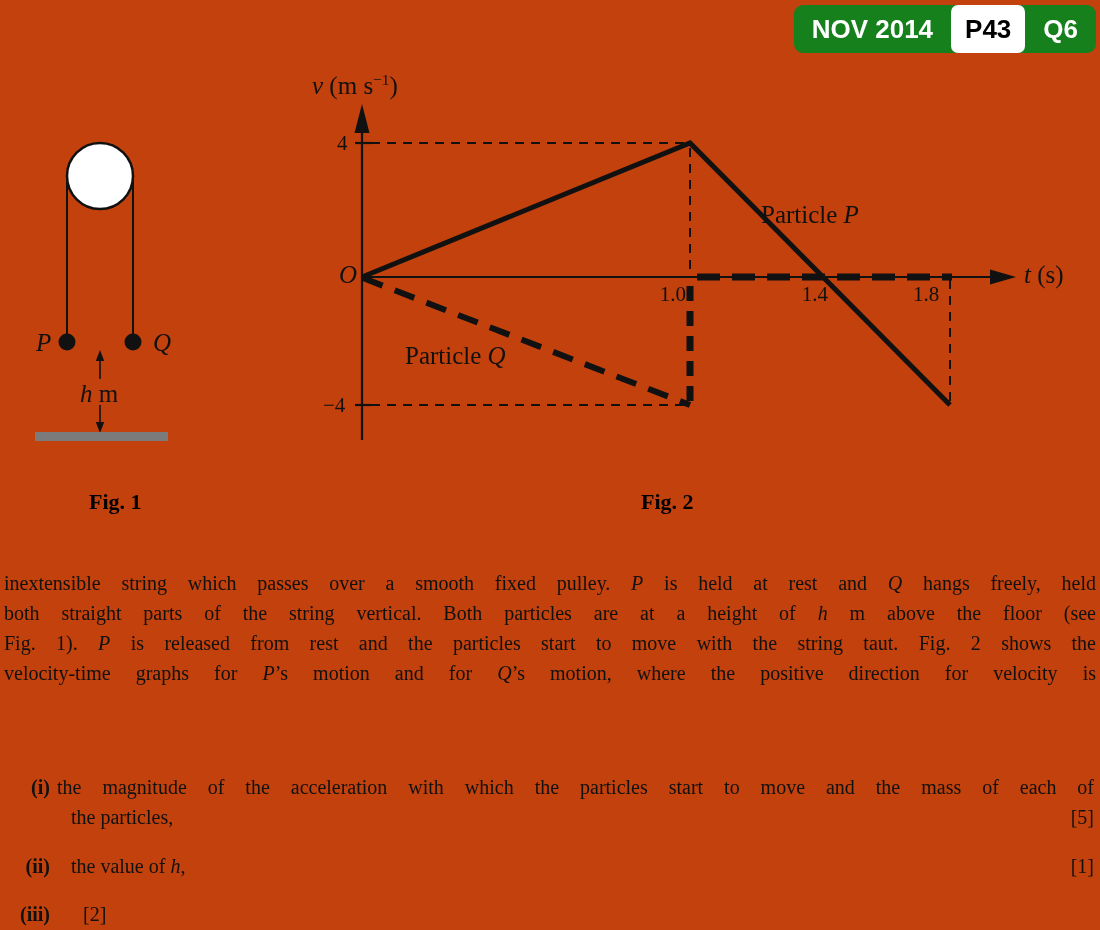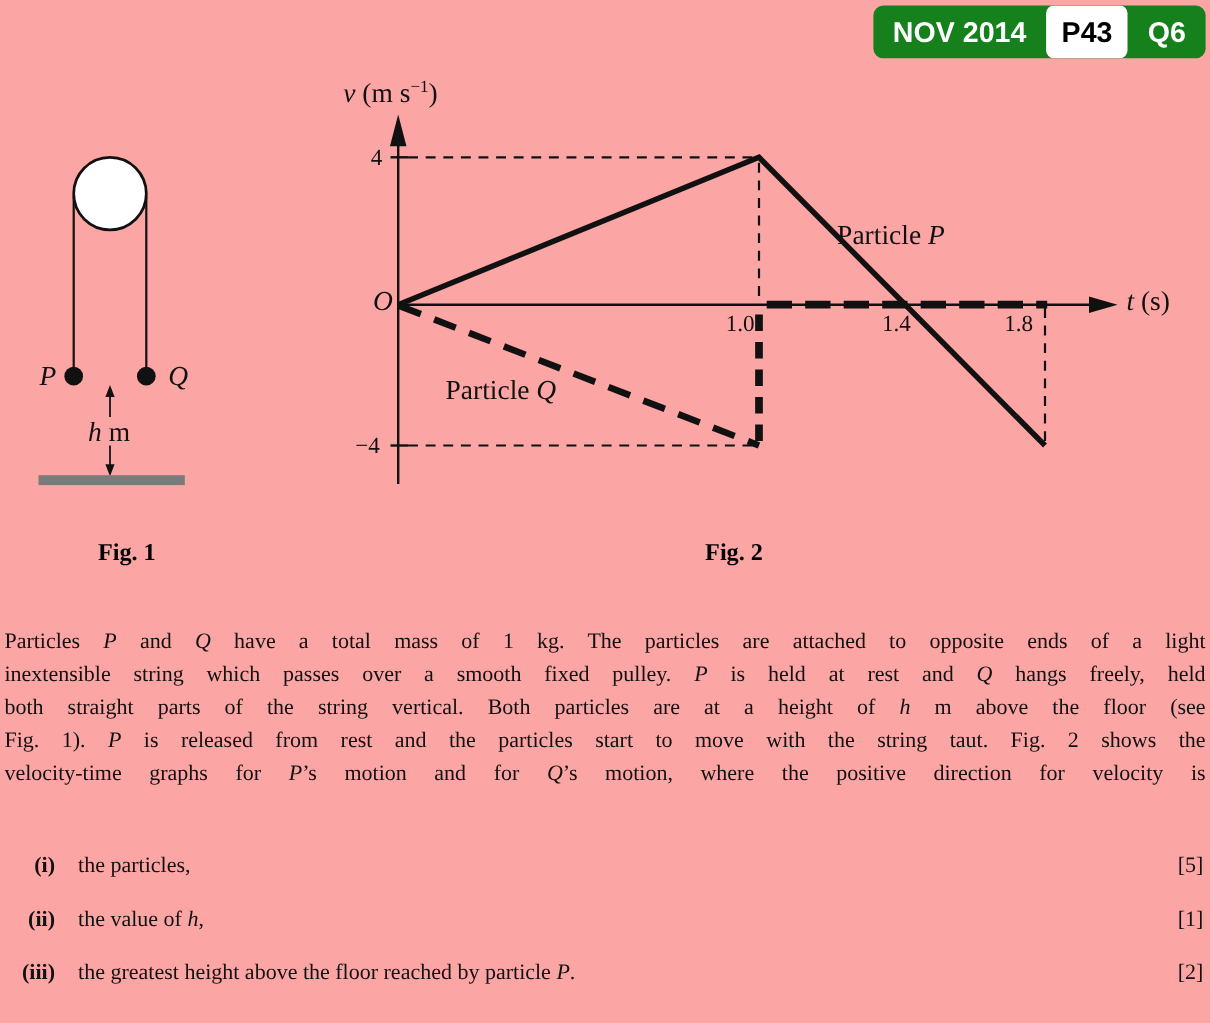--- a/index.html
+++ b/index.html
@@ -1,16 +1,16 @@
 <!DOCTYPE html>
 <html><head>
 <meta charset="utf-8">
 <style>
   html,body{margin:0;padding:0;background:#ffffff;}
-  #page{position:relative;width:1100px;height:930px;background:#fca5a5;color:#111;
+  #page{position:relative;width:1100px;height:930px;background:#c2410c;color:#111;
         font-family:"Liberation Serif","DejaVu Serif",serif;overflow:hidden;}
   .it{font-style:italic;}
   .sup{vertical-align:super;font-size:0.62em;line-height:0;}
 
   
   .badge{position:absolute;top:5px;right:4px;height:48px;display:flex;align-items:stretch;
          background:#15801c;border-radius:9px;overflow:hidden;
          font-family:"Liberation Sans","DejaVu Sans",sans-serif;font-weight:700;font-size:26px;}
   .badge .seg{display:flex;align-items:center;justify-content:center;color:#fff;padding:0 18px;}
   .badge .seg.white{background:#fff;color:#000;border-radius:7px;padding:0 14px;}
@@ -101,32 +101,32 @@
   <div class="ticklabel" style="left:792px;top:282px;width:36px;text-align:right;">1.4</div>
   <div class="ticklabel" style="left:908px;top:282px;width:36px;text-align:center;">1.8</div>
   <div class="figlabel" style="left:1024px;top:261px;"><span class="it">t</span><span> (s)</span></div>
   <div class="figlabel" style="left:761px;top:181px;margin-top:20px;"><span>Particle </span><span class="it">P</span></div>
   <div class="figlabel" style="left:405px;top:342px;"><span>Particle </span><span class="it">Q</span></div>
 
   <div class="caption" style="left:64px;top:489px;margin-left:25px;">Fig. 1</div>
   <div class="caption" style="left:641px;top:489px;">Fig. 2</div>
 
   <div class="para">
-    <div class="pline just"><span>Particles </span><span class="it">P</span><span> and </span><span class="it">Q</span><span> have a total mass of 1 kg.  The particles are attached to opposite ends of a light</span></div>
     <div class="pline just"><span>inextensible string which passes over a smooth fixed pulley.  </span><span class="it">P</span><span> is held at rest and </span><span class="it">Q</span><span> hangs freely, held</span></div>
     <div class="pline just"><span>both straight parts of the string vertical.  Both particles are at a height of </span><span class="it">h</span><span> m above the floor (see</span></div>
     <div class="pline just"><span>Fig. 1).  </span><span class="it">P</span><span> is released from rest and the particles start to move with the string taut.  Fig. 2 shows the</span></div>
     <div class="pline just"><span>velocity-time graphs for </span><span class="it">P</span><span>’s motion and for </span><span class="it">Q</span><span>’s motion, where the positive direction for velocity is</span></div>
   </div>
 
   <div class="questions">
 
     <div class="qitem gap1">
       <div class="qlabel">(i)</div>
       <div class="qbody">
+        <div class="just"><span>the magnitude of the acceleration with which the particles start to move and the mass of each of</span></div>
         <div class="qline">
           <span><span>the particles,</span></span>
           <span class="marks">[5]</span>
         </div>
       </div>
     </div>
 
     <div class="qitem gap2">
       <div class="qlabel">(ii)</div>
       <div class="qbody">
@@ -134,20 +134,19 @@
           <span><span>the value of </span><span class="it">h</span><span>,</span></span>
           <span class="marks">[1]</span>
         </div>
       </div>
     </div>
 
     <div class="qitem">
       <div class="qlabel">(iii)</div>
       <div class="qbody">
         <div class="qline">
-          <span><span>the greatest height above the floor reached by particle </span><span class="it">P</span><span>.</span></span>
           <span class="marks">[2]</span>
         </div>
       </div>
     </div>
 
   </div>
 </div>
 
 </body></html>

